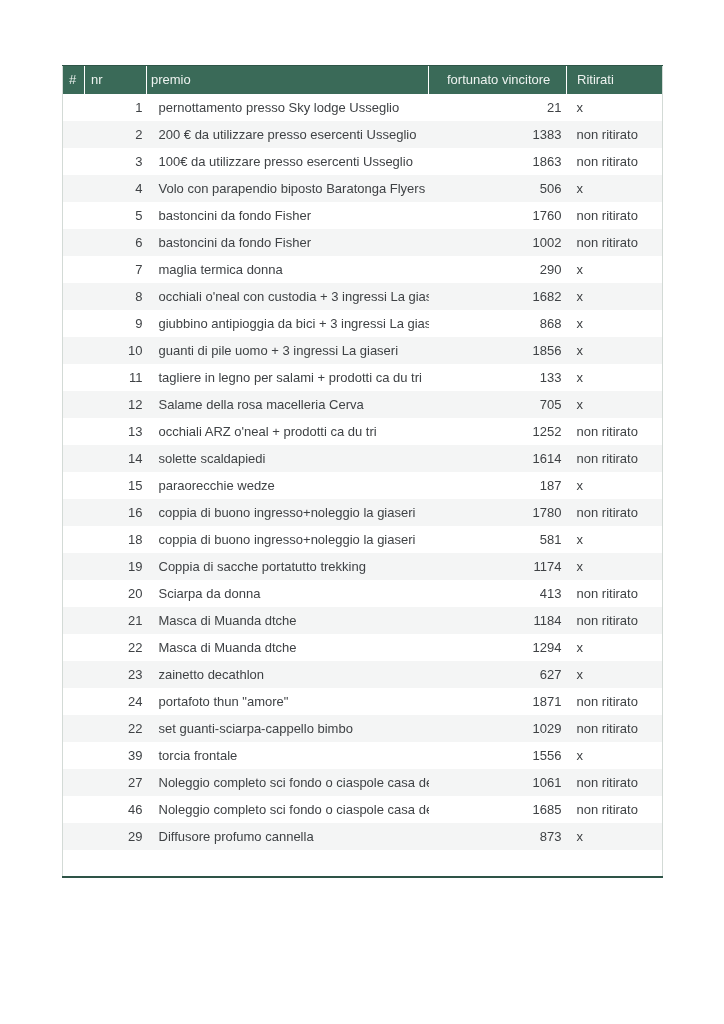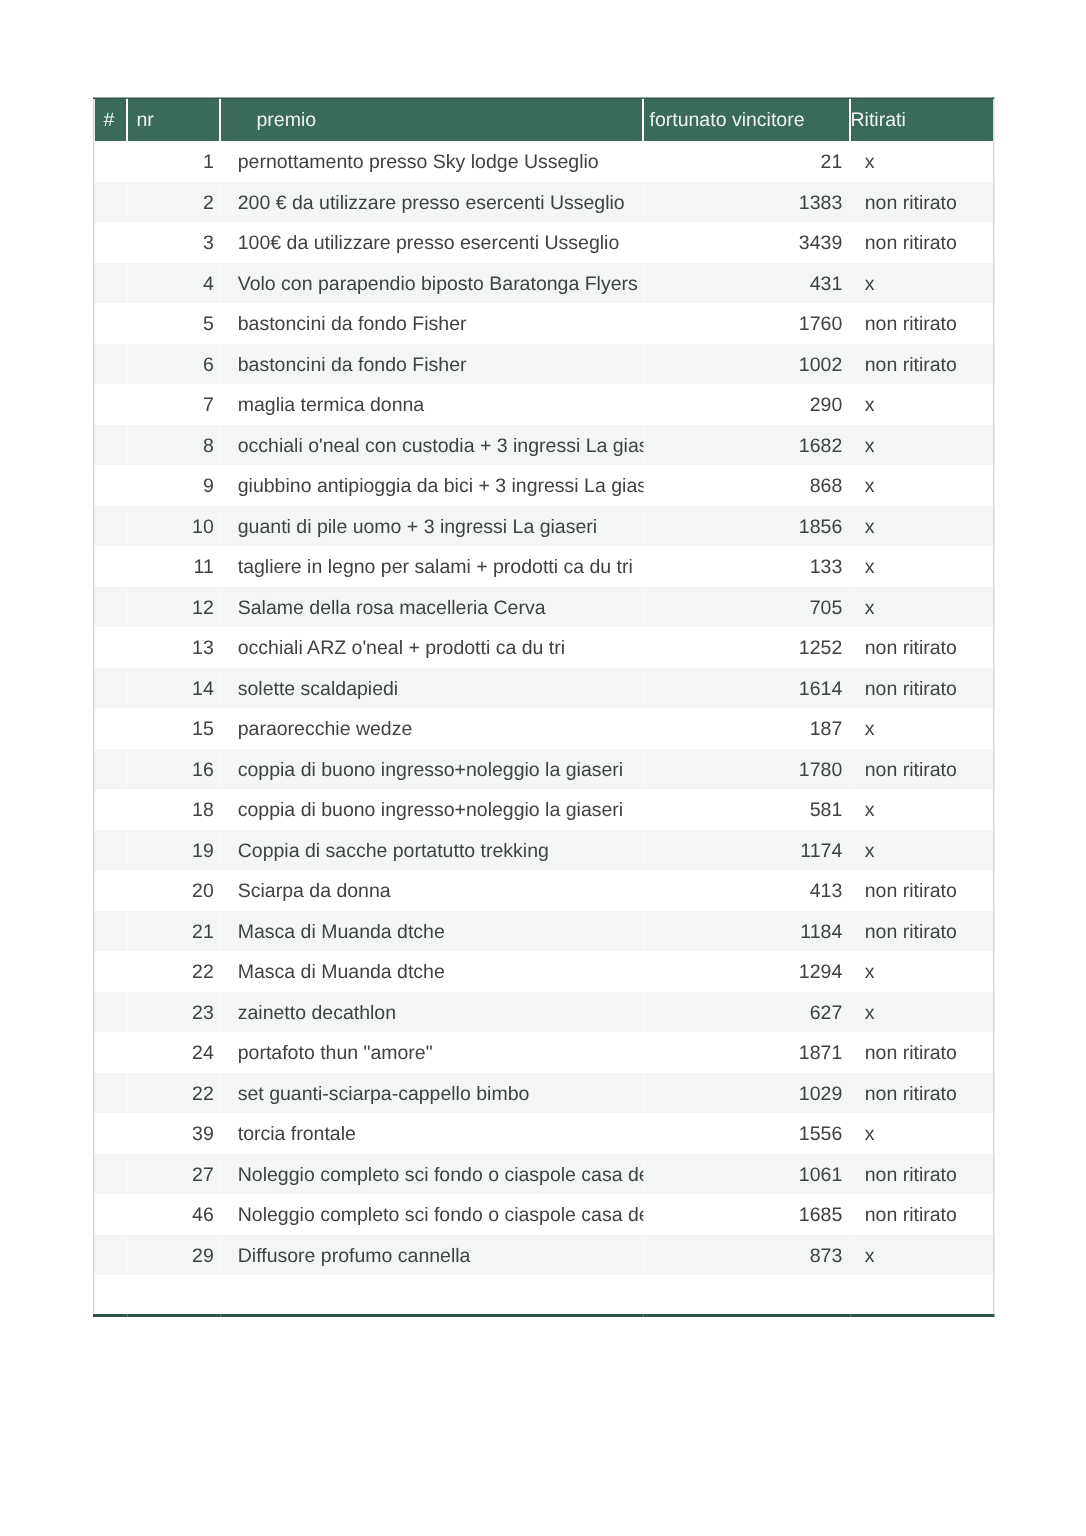--- a/index.html
+++ b/index.html
@@ -45,23 +45,23 @@
     height: 28px;
     text-align: left;
     white-space: nowrap;
     overflow: hidden;
     border-top: 1px solid var(--border-dark);
     border-left: 1px solid var(--header-divider);
   }
   thead th:first-child { border-left: none; }
   th.h-hash      { padding-left: 6px; }
   th.h-nr        { padding-left: 6px; }
-  th.h-premio    { padding-left: 24px; margin-top: 44px; }
-  th.h-vincitore { padding-left: 4px; }
-  th.h-ritirati  { }
+  th.h-premio    { padding-left: 4px; margin-top: 44px; }
+  th.h-vincitore { padding-left: 18px; }
+  th.h-ritirati  { padding-left: 10px; }
 
   tbody td {
     height: 27px;
     white-space: nowrap;
     overflow: hidden;
     vertical-align: middle;
   }
   tbody tr:nth-child(even) { background: var(--row-alt); }
   td.d-nr        { text-align: right; padding-right: 4px; }
   td.d-premio    { padding-left: 12px; }
@@ -102,28 +102,28 @@
     <td class="d-hash"></td>
     <td class="d-nr">2</td>
     <td class="d-premio">200 € da utilizzare presso esercenti Usseglio</td>
     <td class="d-vincitore">1383</td>
     <td class="d-ritirati">non ritirato</td>
   </tr>
         <tr>
     <td class="d-hash"></td>
     <td class="d-nr">3</td>
     <td class="d-premio">100€ da utilizzare presso esercenti Usseglio</td>
-    <td class="d-vincitore">3439</td>
+    <td class="d-vincitore">1863</td>
     <td class="d-ritirati">non ritirato</td>
   </tr>
         <tr>
     <td class="d-hash"></td>
     <td class="d-nr">4</td>
     <td class="d-premio">Volo con parapendio biposto Baratonga Flyers</td>
-    <td class="d-vincitore">431</td>
+    <td class="d-vincitore">506</td>
     <td class="d-ritirati">x</td>
   </tr>
         <tr>
     <td class="d-hash"></td>
     <td class="d-nr">5</td>
     <td class="d-premio">bastoncini da fondo Fisher</td>
     <td class="d-vincitore">1760</td>
     <td class="d-ritirati">non ritirato</td>
   </tr>
         <tr>

